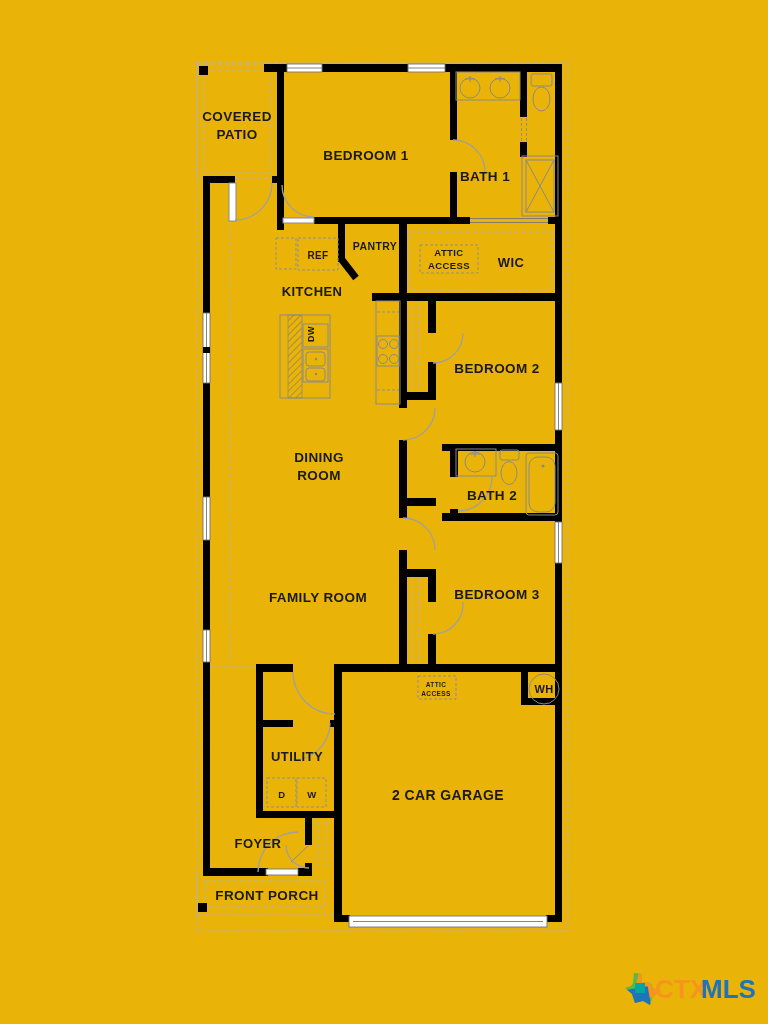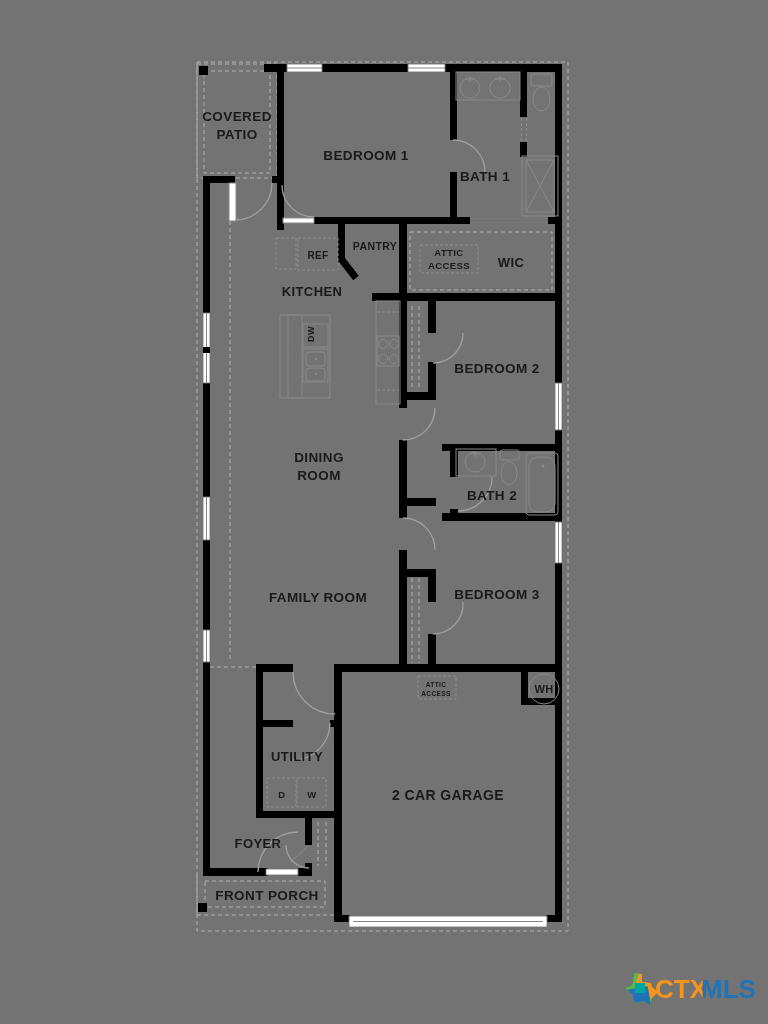--- a/index.html
+++ b/index.html
@@ -1,16 +1,16 @@
 <!DOCTYPE html>
 <html style="--wall: #000000; --fixture_line: #8a8a8a; --dash_line: #b3b3b3; --label: #1a1a1a; --logo_ctx: #F7941E; --logo_mls: #2173B9; --logo_green: #58B947; --logo_teal: #00A79D; --logo_blue: #2173B9;"><head>
 <meta charset="utf-8">
 <style>
   html,body{margin:0;padding:0;background:#fff;}
-  #stage{position:relative;width:768px;height:1024px;background:#737373;overflow:hidden;}
+  #stage{position:relative;width:768px;height:1024px;background:#eab308;overflow:hidden;}
   svg{position:absolute;left:0;top:0;}
   .wall{fill:var(--wall,#000);}
   .fx{fill:none;stroke:var(--fixture_line,#8a8a8a);stroke-width:1;}
   .fxf{fill:#fff;stroke:var(--fixture_line,#8a8a8a);stroke-width:1;}
   .dash{fill:none;stroke:var(--dash_line,#b3b3b3);stroke-width:1;stroke-dasharray:4 3;}
   .dashbox{fill:none;stroke:#8f8f8f;stroke-width:1;stroke-dasharray:3 2;}
   .arc{fill:none;stroke:#a0a0a0;stroke-width:1.3;}
   .win{fill:#fff;stroke:#777;stroke-width:0.9;}
   .winline{stroke:#777;stroke-width:0.9;}
   .lbl{font-family:"Liberation Sans","DejaVu Sans",sans-serif;font-weight:700;

